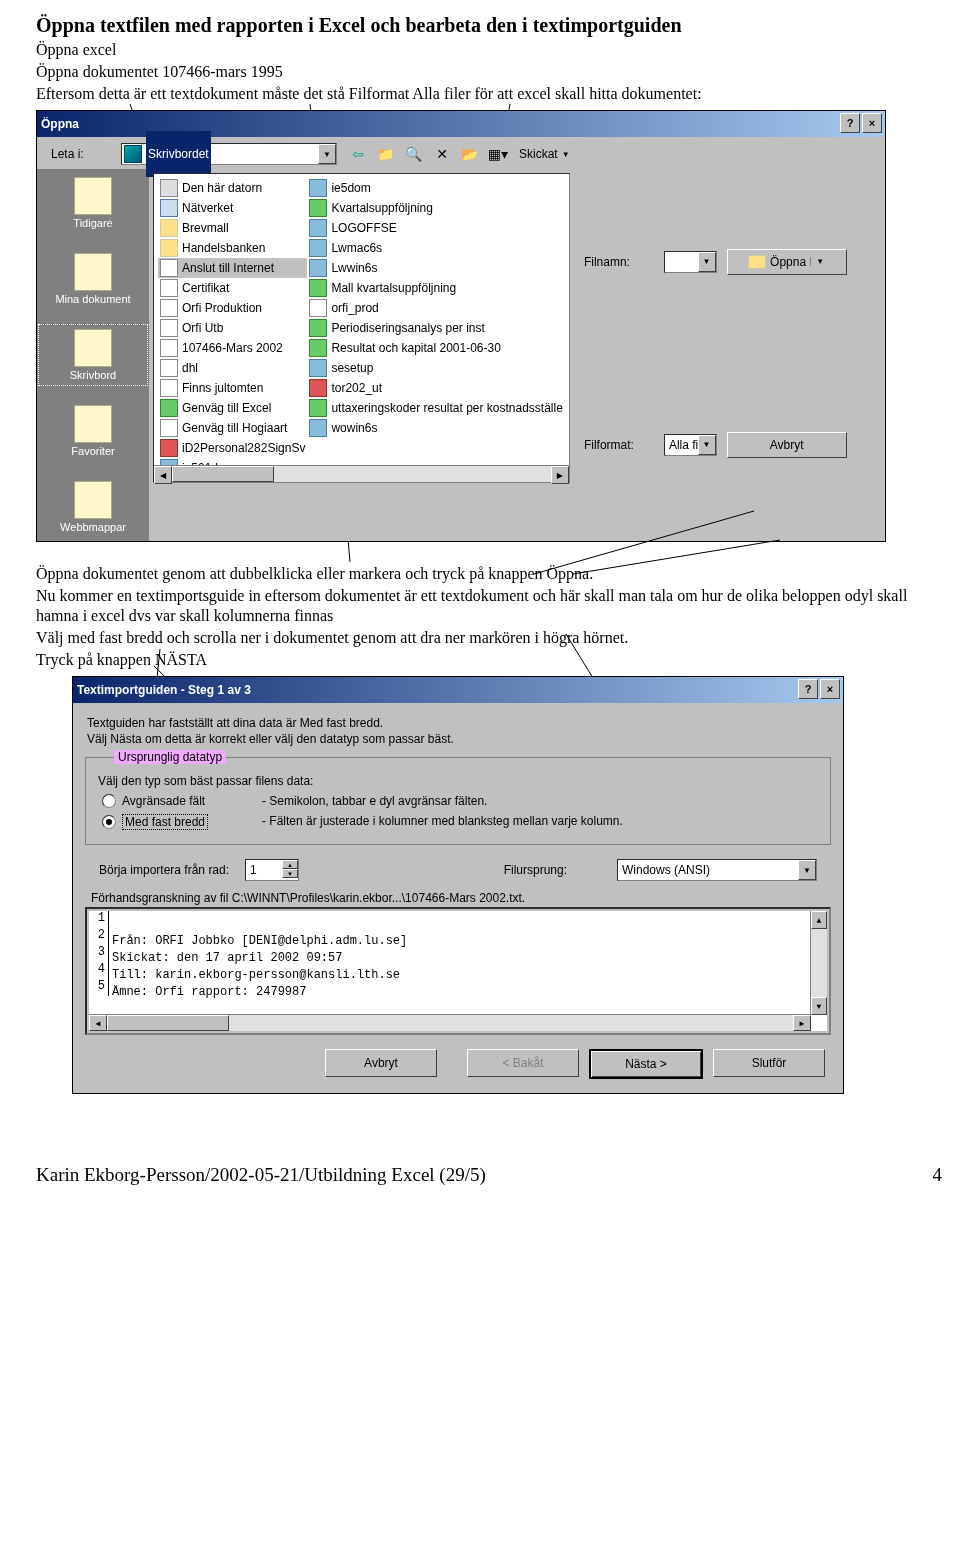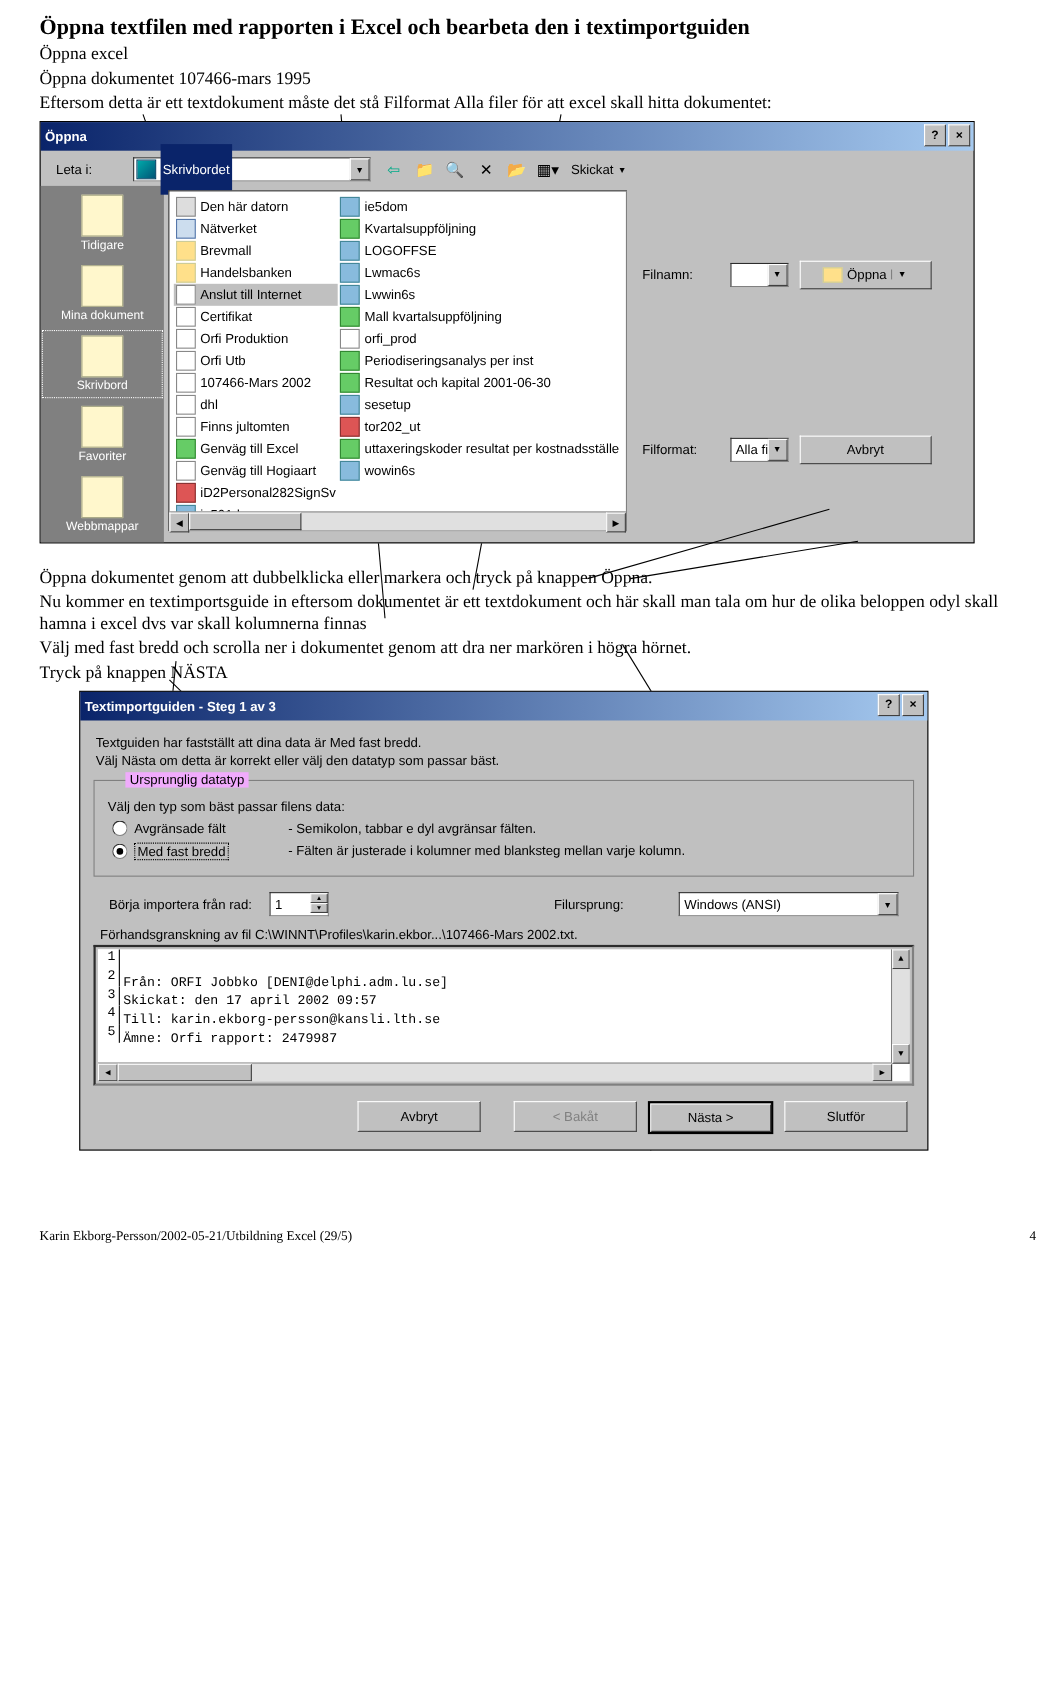--- a/index.html
+++ b/index.html
@@ -95,21 +95,21 @@
   }
   .tb-ico.arrow-left { color: #0a8; }
   .verktyg { display:flex; align-items:center; gap:4px; padding:0 4px; }
   .dialog-body { display:flex; }
   .places {
     width: 108px;
     background: #808080;
     padding: 4px 2px;
     display: flex;
     flex-direction: column;
-    gap: 4px;
+    gap: 16px;
   }
   .place {
     text-align: center;
     color: #fff;
     font-size: 11px;
     padding: 4px 0;
   }
   .place .pic {
     width: 36px; height: 36px;
     margin: 0 auto 2px auto;
@@ -278,21 +278,21 @@
   .hscroll2 .sc-tr { flex:1;background:#e0e0e0;position:relative;}
   .hscroll2 .sc-th { position:absolute;left:0;top:0;width:120px;height:14px;background:#c0c0c0;border:1px solid #fff;border-right-color:#404040;border-bottom-color:#404040;}
   .wizbtns { display:flex; justify-content:flex-end; gap:10px; padding: 10px 18px 14px 12px; }
   .wizbtns .wbtn {
     background:#c0c0c0; border:1px solid #fff;border-right-color:#404040;border-bottom-color:#404040;
     height:26px; width:110px; display:flex;align-items:center;justify-content:center;
   }
   .wizbtns .wbtn.def { border:2px solid #000; box-shadow: inset 1px 1px #fff, inset -1px -1px #404040; }
   .wizbtns .wbtn.dis { color:#808080;margin-left:20px; }
 
-  .footer { display:flex; justify-content:space-between; margin-top:70px; font-size:12px;gap:41px;}
+  .footer { display:flex; justify-content:space-between; margin-top:70px; font-size:19px;gap:41px;}
 </style>
 </head>
 <body>
 
 <h2 class="page-title">Öppna textfilen med rapporten i Excel och bearbeta den i textimportguiden</h2>
 <p class="para">Öppna excel</p>
 <p class="para">Öppna dokumentet 107466-mars 1995</p>
 <p class="para">Eftersom detta är ett textdokument måste det stå Filformat Alla filer för att excel skall hitta dokumentet:</p>
 
 <svg class="overlay" width="880" height="560" style="left:30px;top:96px;">

